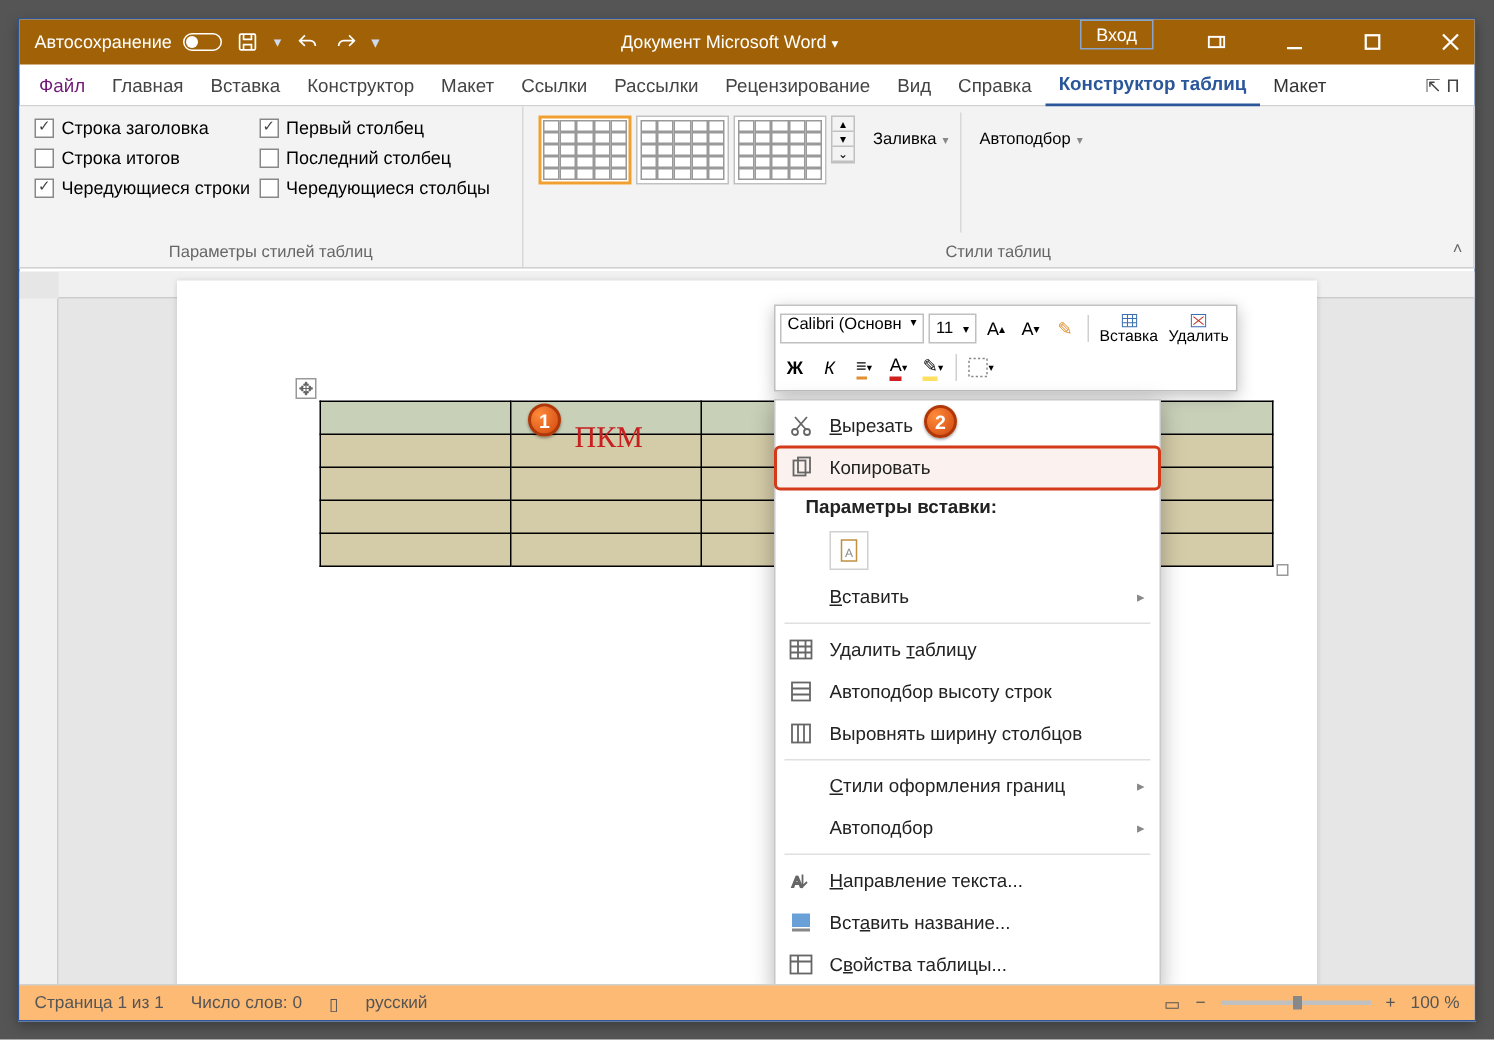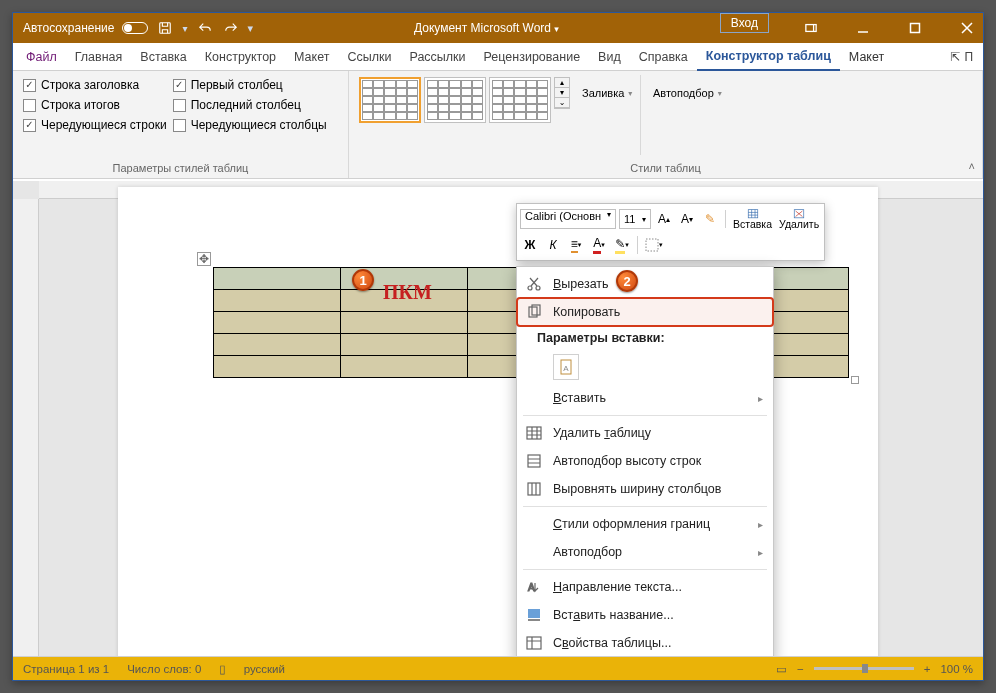--- a/index.html
+++ b/index.html
@@ -44,40 +44,40 @@
 .ruler-v{position:absolute;left:0;top:18px;bottom:0;width:26px;background:#f0f0f0;border-right:1px solid #ccc}
 .page{position:absolute;left:105px;top:6px;width:760px;height:700px;background:#fff;box-shadow:0 0 4px rgba(0,0,0,.15)}
 .tbl-wrap{position:absolute;left:200px;top:86px}
 .tbl-handle{position:absolute;left:-16px;top:-15px;width:14px;height:14px;border:1px solid #999;background:#fff;display:flex;align-items:center;justify-content:center;font-size:12px;color:#666;cursor:move}
 .tbl{border-collapse:collapse}
 .tbl td{border:1px solid #000;width:127px;height:22px}
 .tbl tr:first-child td{background:#c8d0b8}
 .tbl tr:not(:first-child) td{background:#d4cca8}
 .tbl-resize{position:absolute;right:-10px;bottom:-6px;width:8px;height:8px;border:1px solid #999;background:#fff}
 .pkm-badge{position:absolute;left:339px;top:88px;width:22px;height:22px;border-radius:50%;background:radial-gradient(circle at 30% 30%,#ff8a3a,#d04810);border:2px solid #b03808;color:#fff;font-weight:700;display:flex;align-items:center;justify-content:center;font-size:13px;box-shadow:0 1px 2px rgba(0,0,0,.4)}
-.pkm-text{position:absolute;left:370px;top:100px;color:#c62020;font-weight:700;font-size:20px;font-family:"Times New Roman",serif}
+.pkm-text{position:absolute;left:370px;top:100px;color:#c62020;font-weight:400;font-size:20px;font-family:"Times New Roman",serif}
 .minitb{position:absolute;left:503px;top:22px;background:#fff;border:1px solid #c0c0c0;box-shadow:0 3px 10px rgba(0,0,0,.25);padding:3px;display:flex;flex-direction:column;gap:2px}
 .mt-row{display:flex;align-items:center;gap:3px;height:24px}
 .mt-font{width:96px;height:20px;border:1px solid #c0c0c0;font-size:11px;padding:0 4px;display:flex;align-items:flex-start;justify-content:space-between}
 .mt-size{width:32px;height:20px;border:1px solid #c0c0c0;font-size:11px;padding:0 4px;display:flex;align-items:center;justify-content:space-between}
 .mt-btn{min-width:20px;height:20px;display:flex;align-items:center;justify-content:center;font-size:12px;cursor:pointer;padding:0 2px}
 .mt-sep{width:1px;height:18px;background:#d0d0d0;margin:0 2px}
 .mt-lbl{font-size:10.5px;display:flex;flex-direction:column;align-items:center;line-height:1}
 .ctx{position:absolute;left:503px;top:85px;width:258px;background:#fff;border:1px solid #c8c8c8;box-shadow:0 4px 14px rgba(0,0,0,.3);padding:3px 0;font-size:12.5px;color:#222}
 .ctx-item{height:28px;display:flex;align-items:center;padding:0 10px 0 8px;gap:10px;cursor:pointer;position:relative}
 .ctx-icon{width:18px;height:18px;display:flex;align-items:center;justify-content:center}
 .ctx-icon svg{width:16px;height:16px;fill:none;stroke:#666;stroke-width:1.2}
 .ctx-item.hl{outline:2px solid #d43a1a;outline-offset:-1px;border-radius:3px;background:#fbf1ee}
 .ctx-sep{height:1px;background:#e0e0e0;margin:3px 6px}
 .ctx-sub{margin-left:auto;color:#888;font-size:10px}
 .ctx-header{font-weight:600;height:24px;display:flex;align-items:center;padding-left:20px}
 .ctx-paste{height:34px;padding-left:36px;display:flex;align-items:center}
 .paste-opt{width:26px;height:26px;border:1px solid #d0d0d0;display:flex;align-items:center;justify-content:center;cursor:pointer}
 .badge2{position:absolute;left:603px;top:89px;width:22px;height:22px;border-radius:50%;background:radial-gradient(circle at 30% 30%,#ff8a3a,#d04810);border:2px solid #b03808;color:#fff;font-weight:700;display:flex;align-items:center;justify-content:center;font-size:13px;z-index:5;box-shadow:0 1px 2px rgba(0,0,0,.4)}
-.status{position:absolute;left:0;right:0;bottom:0;height:24px;background:#eab308;border-top:1px solid #d0d0d0;display:flex;align-items:center;font-size:11.5px;color:#555;padding:0 10px;gap:18px}
+.status{position:absolute;left:0;right:0;bottom:0;height:24px;background:#fdba74;border-top:1px solid #d0d0d0;display:flex;align-items:center;font-size:11.5px;color:#555;padding:0 10px;gap:18px}
 .status-right{margin-left:auto;display:flex;align-items:center;gap:10px}
 .zoom-slider{width:100px;height:3px;background:#c0c0c0;position:relative}
 .zoom-slider::after{content:"";position:absolute;left:48px;top:-3px;width:6px;height:9px;background:#888}
 u.mn{text-decoration:underline}
 </style>
 </head>
 <body>
 
 <div class="frame">
 

